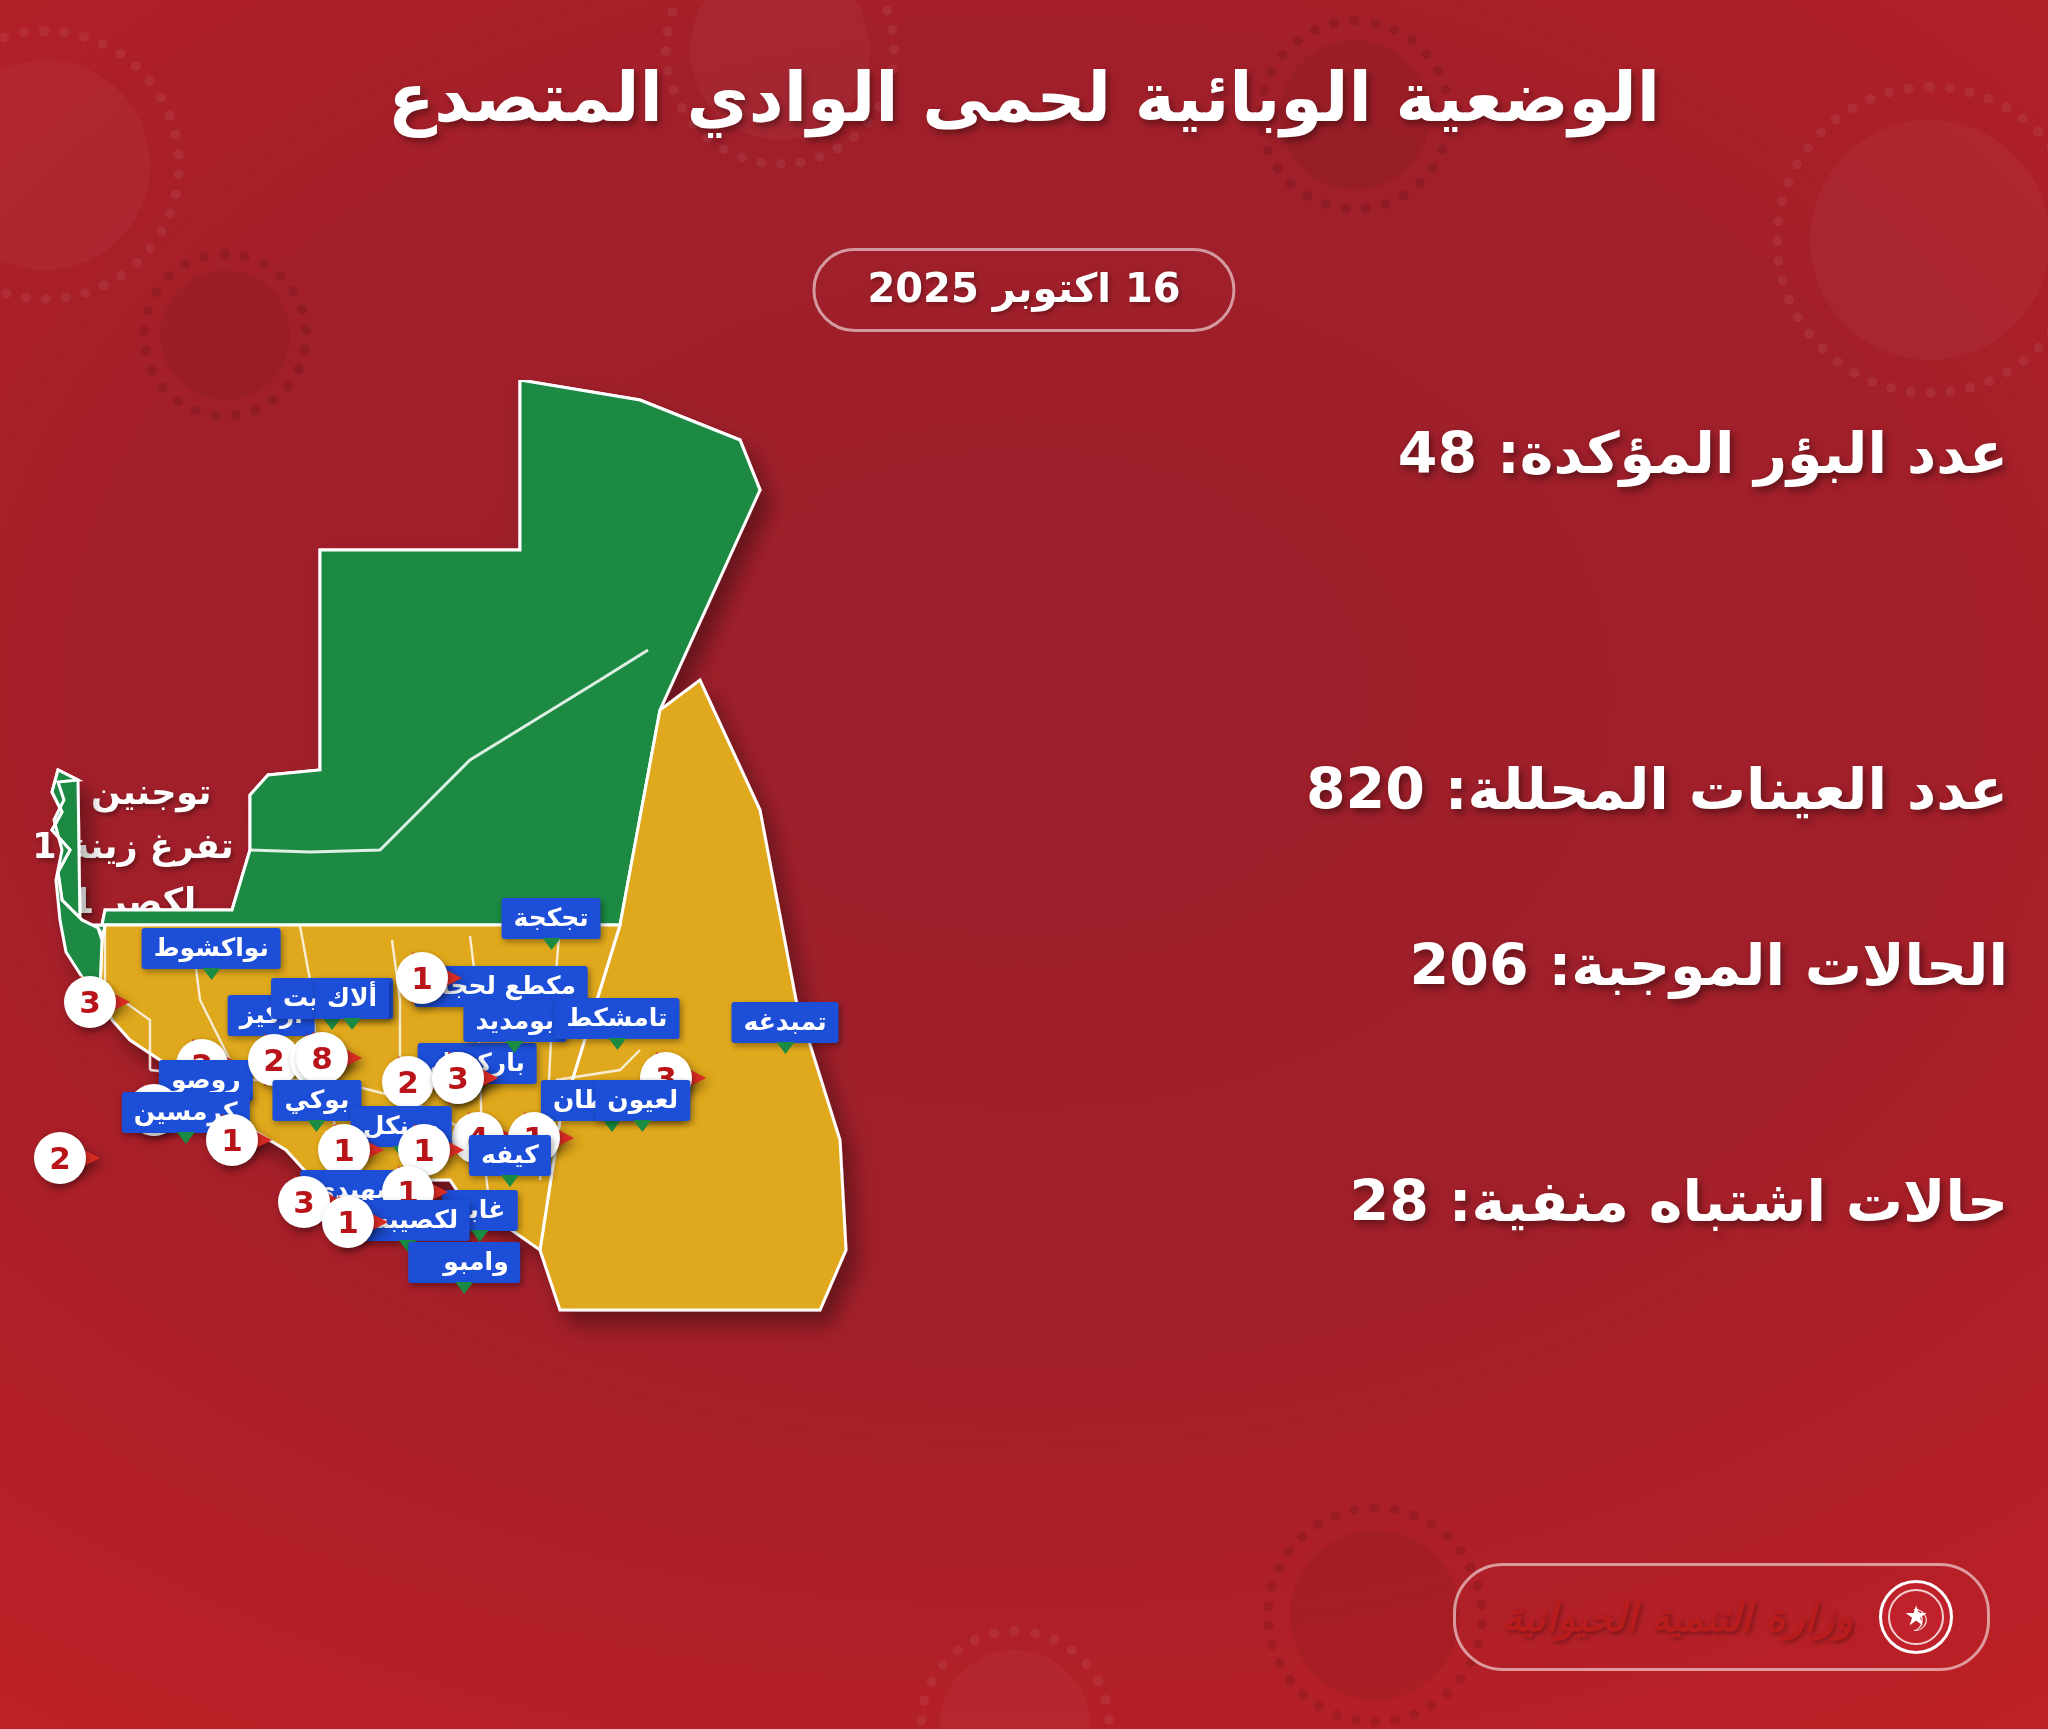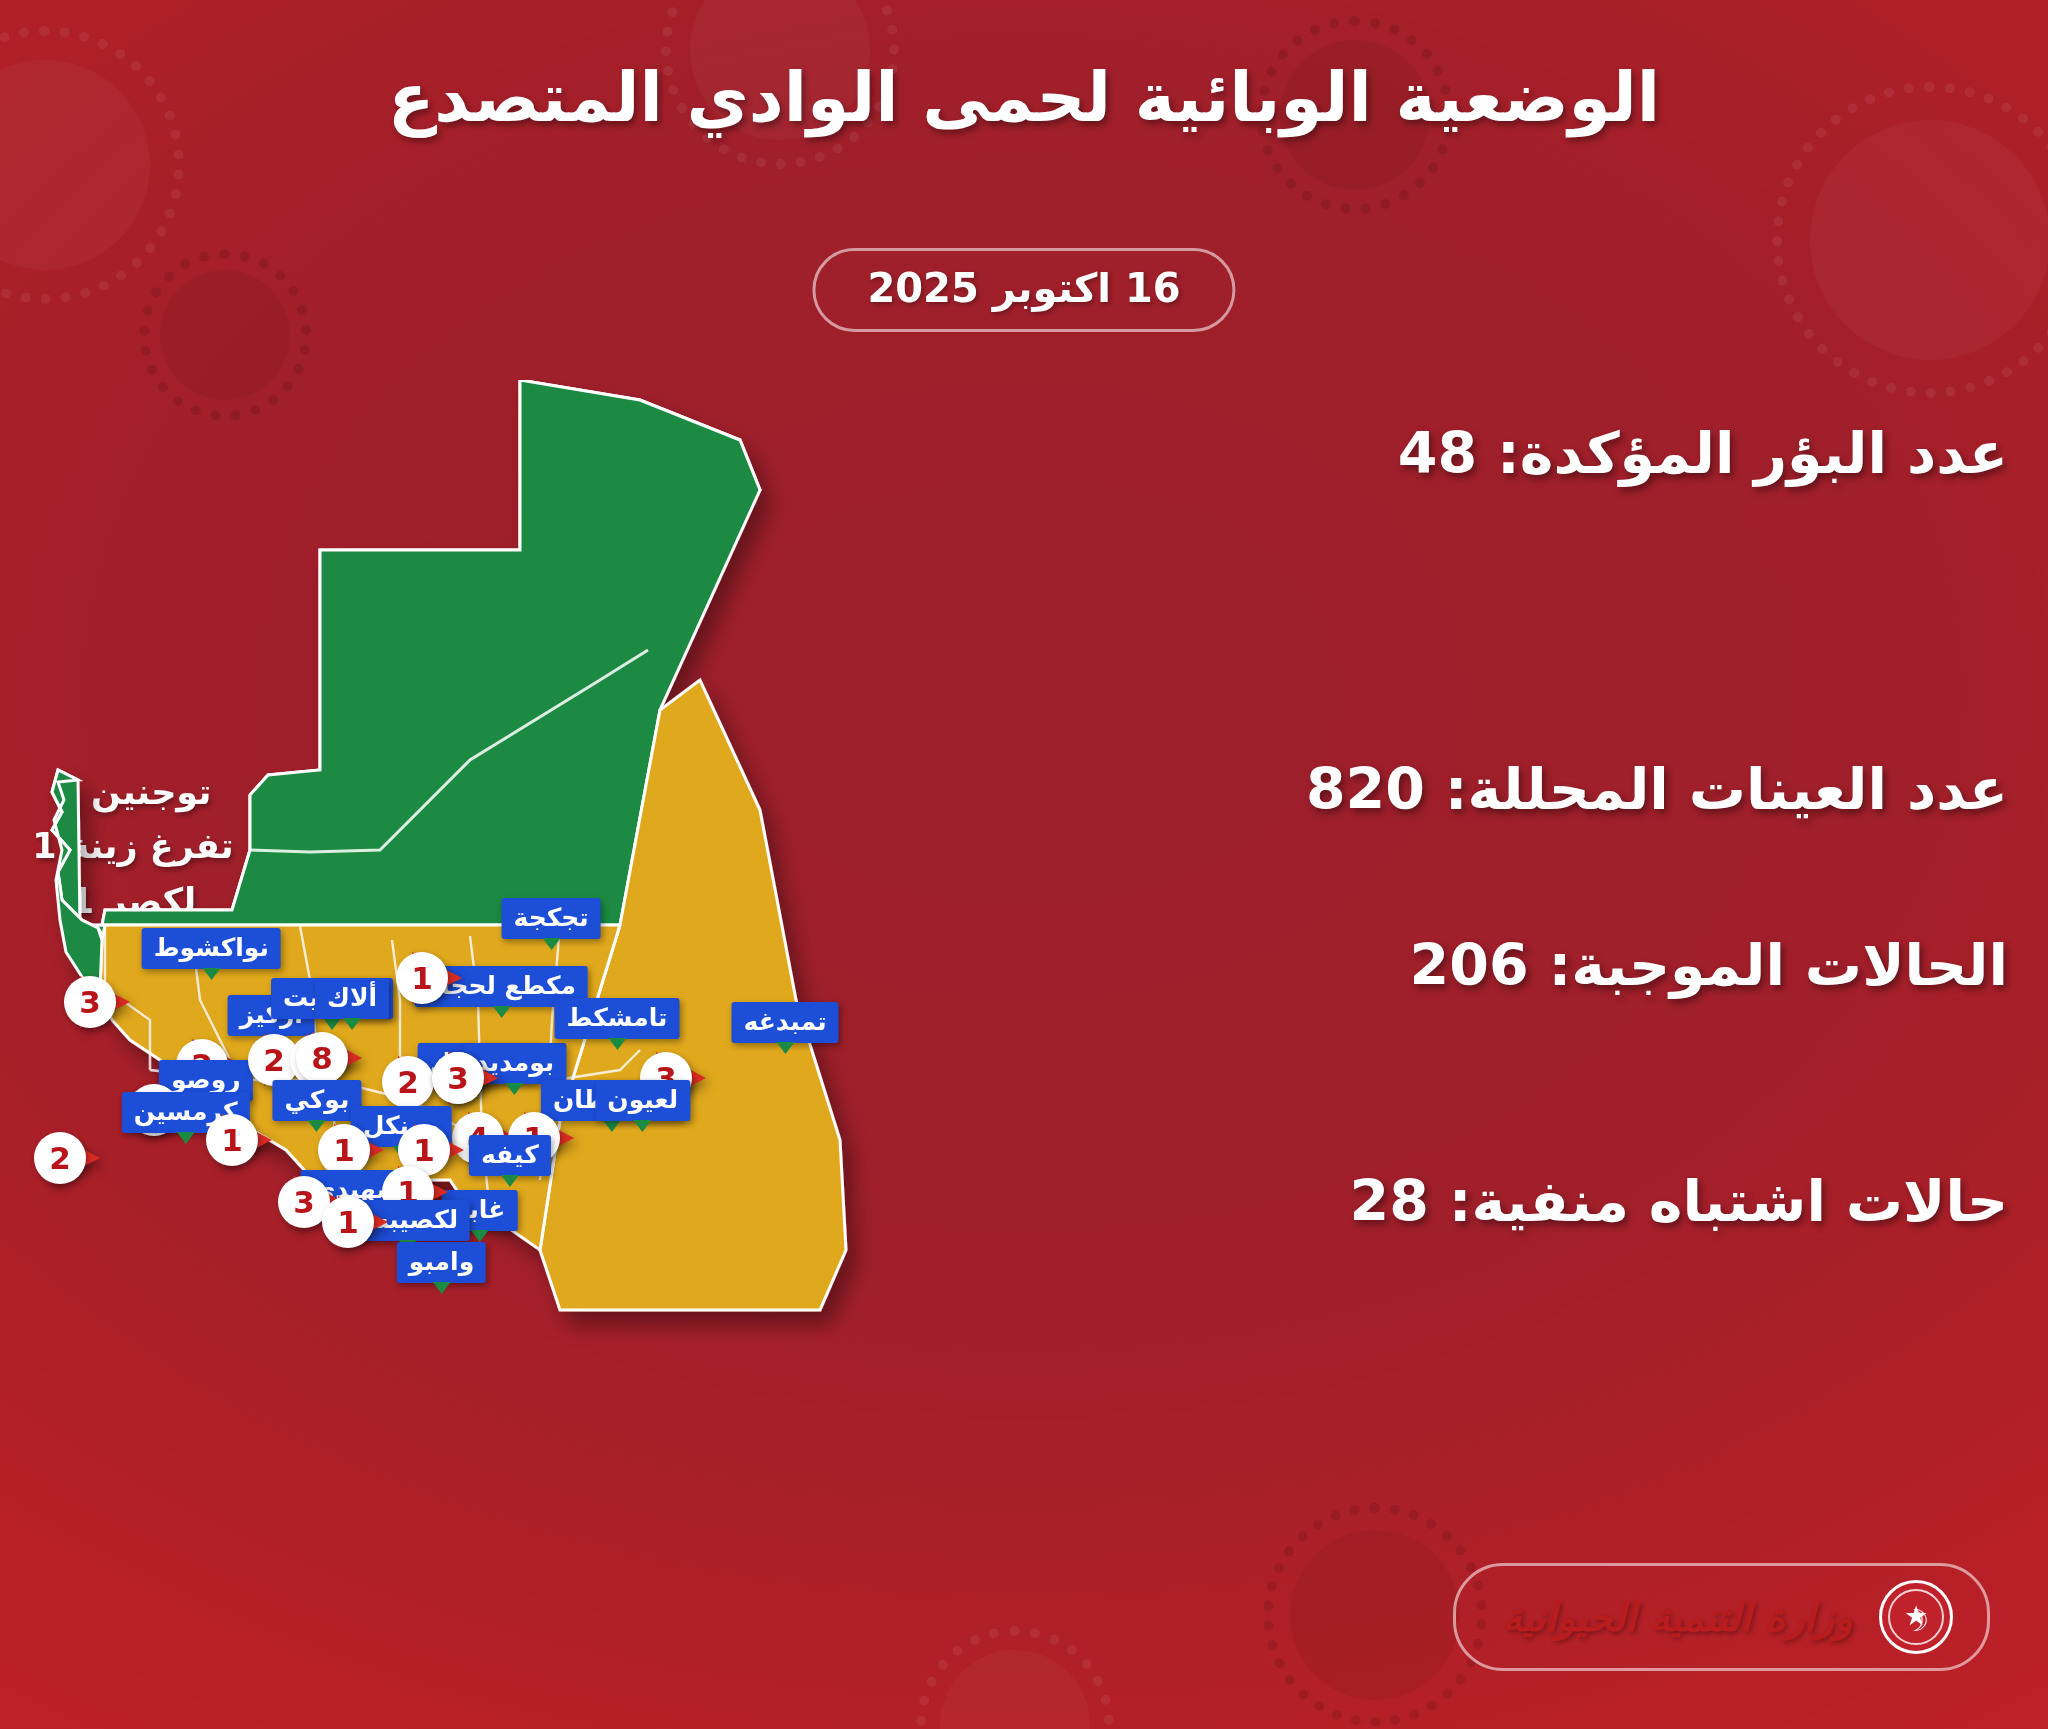--- a/index.html
+++ b/index.html
@@ -328,21 +328,21 @@
       <div class="mlabel" style="left: 452px; top: 518px;">تجكجة</div>
       <div class="marker" style="left: 396px; top: 568px;">
         <div class="tri"></div>
         <div class="bub">1</div>
       </div>
       <div class="mlabel" style="left: 358px; top: 663px;">باركيول</div>
       <div class="marker" style="left: 382px; top: 672px;">
         <div class="tri"></div>
         <div class="bub">2</div>
       </div>
-      <div class="mlabel" style="left: 412px; top: 621px; margin-top: 42px;">بومديد</div>
+      <div class="mlabel" style="left: 412px; top: 621px;">بومديد</div>
       <div class="marker" style="left: 432px; top: 668px;">
         <div class="tri"></div>
         <div class="bub">3</div>
       </div>
       <div class="mlabel" style="left: 492px; top: 618px;">تامشكط</div>
       <div class="marker" style="left: 432px; top: 668px;">
         <div class="tri"></div>
         <div class="bub">3</div>
       </div>
       <div class="mlabel" style="left: 678px; top: 622px;">تمبدغه</div>
@@ -383,21 +383,21 @@
       <div class="mlabel" style="left: 404px; top: 810px;">غابو</div>
       <div class="marker" style="left: 382px; top: 782px;">
         <div class="tri"></div>
         <div class="bub">1</div>
       </div>
       <div class="mlabel" style="left: 282px; top: 820px;">لكصيبه ا</div>
       <div class="marker" style="left: 322px; top: 812px;">
         <div class="tri"></div>
         <div class="bub">1</div>
       </div>
-      <div class="mlabel" style="left: 352px; top: 862px;">وامبو</div>
+      <div class="mlabel" style="left: 352px; top: 862px; padding-left: 35px;">وامبو</div>
     </div>
 </div>
 
 <div class="footer">
   <div class="emblem">
     <span class="star">★</span>
     <span class="crescent">☽</span>
   </div>
   <div class="ftxt">وزارة التنمية الحيوانية</div>
 </div>

